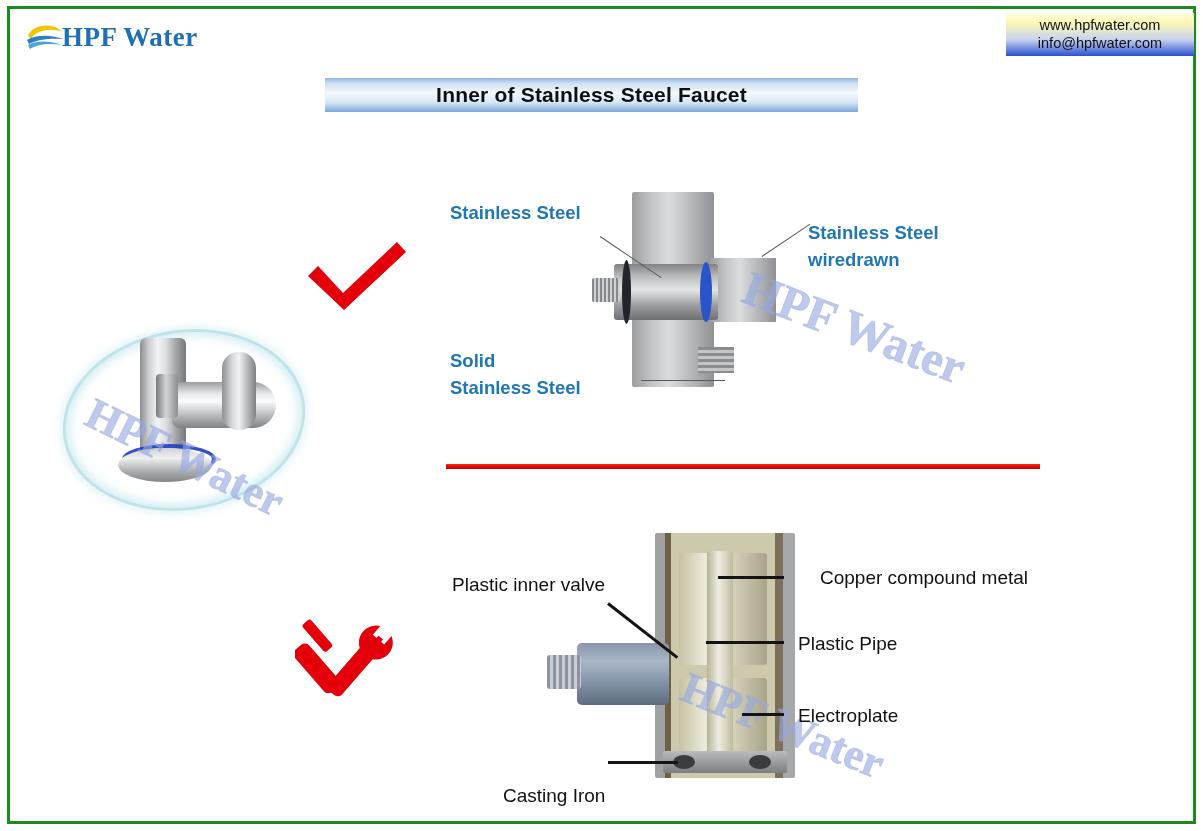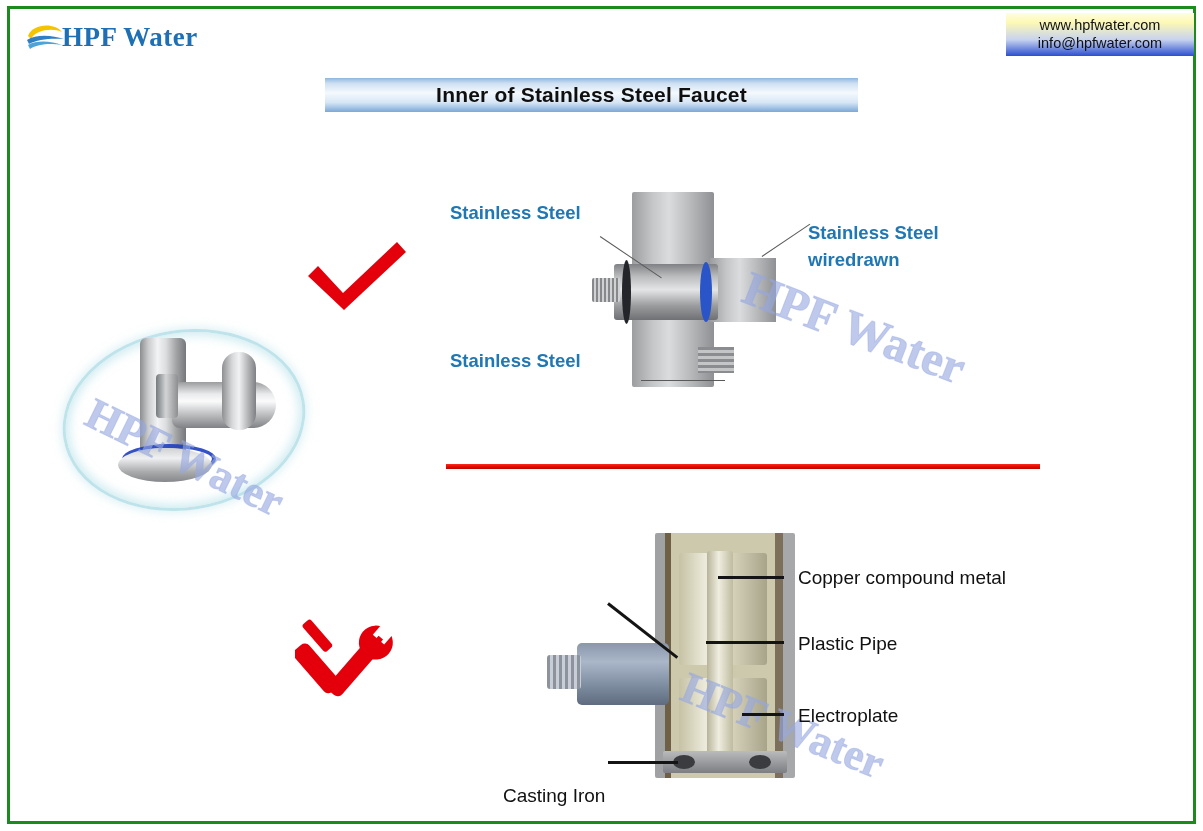--- a/index.html
+++ b/index.html
@@ -370,20 +370,21 @@
   <div class="lbl blue center" style="left:450px; top:200px; width:152px;">
     <div>Stainless Steel</div>
   </div>
 
   <div class="lbl blue center" style="left:808px; top:220px; width:150px;">
     <div>Stainless Steel</div>
     <div>wiredrawn</div>
   </div>
 
   <div class="lbl blue center" style="left:450px; top:348px; width:152px;">
+    <div>Solid</div>
     <div>Stainless Steel</div>
   </div>
 
   <div class="red-divider"></div>
 
   <span class="tools-icon">
     <svg width="110" height="100" viewBox="0 0 110 100" xmlns="http://www.w3.org/2000/svg">
 
       <g fill="#e3000b">
         <rect x="17" y="6" width="11" height="36" rx="3" transform="rotate(-41 22 24)"></rect>
@@ -413,22 +414,23 @@
   </div>
 
   <div class="wm wm-3">HPF Water</div>
 
   <div class="leader thick" style="left:608px; top:602px; width:88px; transform:rotate(38deg);"></div>
   <div class="leader thick" style="left:718px; top:576px; width:66px;"></div>
   <div class="leader thick" style="left:706px; top:641px; width:78px;"></div>
   <div class="leader thick" style="left:742px; top:713px; width:42px;"></div>
   <div class="leader thick" style="left:608px; top:761px; width:70px;"></div>
 
-
-  <div class="lbl black" style="left:798px; top:564px;">Copper compound metal</div>
+  <div class="lbl black" style="left:452px; top:571px;">Plastic inner valve</div>
+
+  <div class="lbl black" style="left:820px; top:564px;">Copper compound metal</div>
 
   <div class="lbl black" style="left:798px; top:630px;">Plastic Pipe</div>
 
   <div class="lbl black" style="left:798px; top:702px;">Electroplate</div>
 
   <div class="lbl black" style="left:463px; top:782px;margin-left:40px;">Casting Iron</div>
 
 </div>
 
 </body></html>

